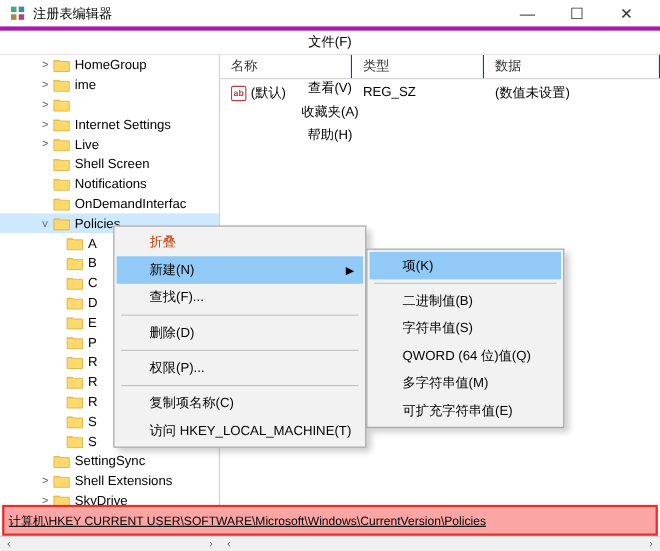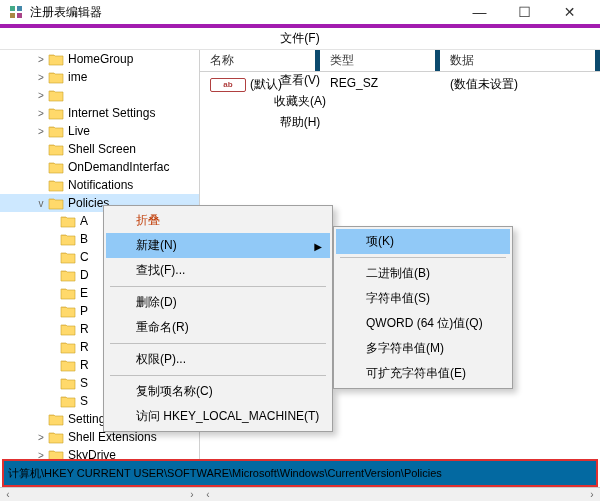--- a/index.html
+++ b/index.html
@@ -9,39 +9,39 @@
   .titlebar .title { flex: 1; }
   .winbtns { display: flex; }
   .winbtn { width: 45px; height: 28px; display: flex; align-items: center; justify-content: center; font-size: 14px; color: #333; }
   .menubar { height: 22px; display: flex; align-items: center; padding: 0 4px; border-bottom: 1px solid #e3e3e3; background: #fff; flex-direction: column; }
   .menubar span { padding: 2px 8px; }
   .client { display: flex; height: 413px; }
   .treepane { width: 200px; border-right: 1px solid #d0d0d0; overflow: hidden; position: relative; }
   .tree-scroll { overflow: hidden; height: 100%; }
   .listpane { flex: 1; overflow: hidden; }
   .list-header { display: flex; border-bottom: 1px solid #d0d0d0; background: #fff; height: 22px; align-items: center; }
-  .list-header div { padding: 2px 10px; border-right: 5px solid #0c4a6e; color: #333; }
+  .list-header div { padding: 2px 10px; border-right: 1px solid #0c4a6e; color: #333; }
   .lh-name { width: 120px; }
   .lh-type { width: 120px; }
   .lh-data { flex: 1; }
   .list-row { display: flex; padding: 2px 0; }
   .list-row .cell { padding: 2px 10px; }
   .c-name { width: 120px; display: flex; align-items: center; }
   .c-type { width: 120px; }
   .c-data { flex: 1; }
-  .ab-icon { width: 36px; height: 14px; border: 1px solid #b04040; background: #fff; color: #b04040; font-size: 8px; font-weight: bold; display: inline-flex; align-items: center; justify-content: center; margin-right: 4px; border-radius: 2px; }
+  .ab-icon { width: 14px; height: 14px; border: 1px solid #b04040; background: #fff; color: #b04040; font-size: 8px; font-weight: bold; display: inline-flex; align-items: center; justify-content: center; margin-right: 4px; border-radius: 2px; }
   .tree-row { display: flex; align-items: center; height: 18px; white-space: nowrap; }
   .tree-row.selected { background: #cde8ff; }
   .expander { width: 14px; text-align: center; color: #666; font-size: 10px; }
   .folder-icon { width: 16px; height: 14px; display: inline-block; margin-right: 2px; }
   .folder-icon svg { width: 100%; height: 100%; }
   .tree-label { padding: 0 2px; }
   .indent-2 { padding-left: 34px; }
   .indent-3 { padding-left: 46px; }
-  .pathbar { position: absolute; bottom: 14px; left: 2px; right: 2px; height: 20px; border: 2px solid #e03030; display: flex; align-items: center; padding: 12px 4px; background: #0369a1; font-size: 11px; overflow: hidden; }
+  .pathbar { position: absolute; bottom: 14px; left: 2px; right: 2px; height: 20px; border: 2px solid #e03030; display: flex; align-items: center; padding: 12px 4px; background: #fca5a5; font-size: 11px; overflow: hidden; text-decoration: underline; }
   .context-menu { position: absolute; background: #f2f2f2; border: 1px solid #a0a0a0; box-shadow: 4px 4px 6px rgba(0,0,0,0.2); padding: 2px; }
   .menu-item { padding: 4px 30px 4px 30px; white-space: nowrap; position: relative; }
   .menu-item.highlighted { background: #91c9f7; }
   .menu-item.disabled { color: #c2410c; }
   .menu-sep { height: 1px; background: #c0c0c0; margin: 3px 4px; }
   .submenu-arrow { position: absolute; right: 8px; top: 50%; transform: translateY(-50%); font-size: 10px; }
   .hscroll { position: absolute; left: 0; right: 0; bottom: 0; height: 14px; background: #f0f0f0; border-top: 1px solid #ccc; display:flex; }
   .hscroll .hbar { height:100%; display:flex; align-items:center; }
   .hscroll .arrow { width:16px; text-align:center; color:#666; font-size:10px; }
   .hscroll .track { flex:1; }
@@ -123,29 +123,29 @@
               <path d="M1 3 L6 3 L7 4 L1 4 Z" fill="#e7bb4b"></path>
             </svg></span>
           <span class="tree-label">Shell Screen</span>
         </div>
         <div class="tree-row indent-2">
           <span class="expander"></span>
           <span class="folder-icon"><svg viewBox="0 0 16 14">
               <path d="M1 3 L6 3 L7 4 L15 4 L15 13 L1 13 Z" fill="#ffd96b" stroke="#c9a227" stroke-width="0.6"></path>
               <path d="M1 3 L6 3 L7 4 L1 4 Z" fill="#e7bb4b"></path>
             </svg></span>
+          <span class="tree-label">Notifications</span>
+        </div>
+        <div class="tree-row indent-2">
+          <span class="expander"></span>
+          <span class="folder-icon"><svg viewBox="0 0 16 14">
+              <path d="M1 3 L6 3 L7 4 L15 4 L15 13 L1 13 Z" fill="#ffd96b" stroke="#c9a227" stroke-width="0.6"></path>
+              <path d="M1 3 L6 3 L7 4 L1 4 Z" fill="#e7bb4b"></path>
+            </svg></span>
           <span class="tree-label">OnDemandInterfac</span>
-        </div>
-        <div class="tree-row indent-2">
-          <span class="expander"></span>
-          <span class="folder-icon"><svg viewBox="0 0 16 14">
-              <path d="M1 3 L6 3 L7 4 L15 4 L15 13 L1 13 Z" fill="#ffd96b" stroke="#c9a227" stroke-width="0.6"></path>
-              <path d="M1 3 L6 3 L7 4 L1 4 Z" fill="#e7bb4b"></path>
-            </svg></span>
-          <span class="tree-label">Notifications</span>
         </div>
         <div class="tree-row indent-2 selected">
           <span class="expander">v</span>
           <span class="folder-icon"><svg viewBox="0 0 16 14">
               <path d="M1 3 L6 3 L7 4 L15 4 L15 13 L1 13 Z" fill="#ffd96b" stroke="#c9a227" stroke-width="0.6"></path>
               <path d="M1 3 L6 3 L7 4 L1 4 Z" fill="#e7bb4b"></path>
             </svg></span>
           <span class="tree-label">Policies</span>
         </div>
         <div class="tree-row indent-3">
@@ -296,21 +296,20 @@
 
 <div class="context-menu" style="left:103px; top:205px; width:230px;">
   <div class="menu-item disabled">折叠</div>
   <div class="menu-item highlighted">
     <span>新建(N)</span>
     <span class="submenu-arrow">▶</span>
   </div>
   <div class="menu-item">查找(F)...</div>
   <div class="menu-sep"></div>
   <div class="menu-item">删除(D)</div>
-  <div class="menu-item">重命名(R)</div>
   <div class="menu-sep"></div>
   <div class="menu-item">权限(P)...</div>
   <div class="menu-sep"></div>
   <div class="menu-item">复制项名称(C)</div>
   <div class="menu-item">访问 HKEY_LOCAL_MACHINE(T)</div>
 </div>
 
 <div class="context-menu" style="left:333px; top:226px; width:180px;">
   <div class="menu-item highlighted">项(K)</div>
   <div class="menu-sep"></div>

